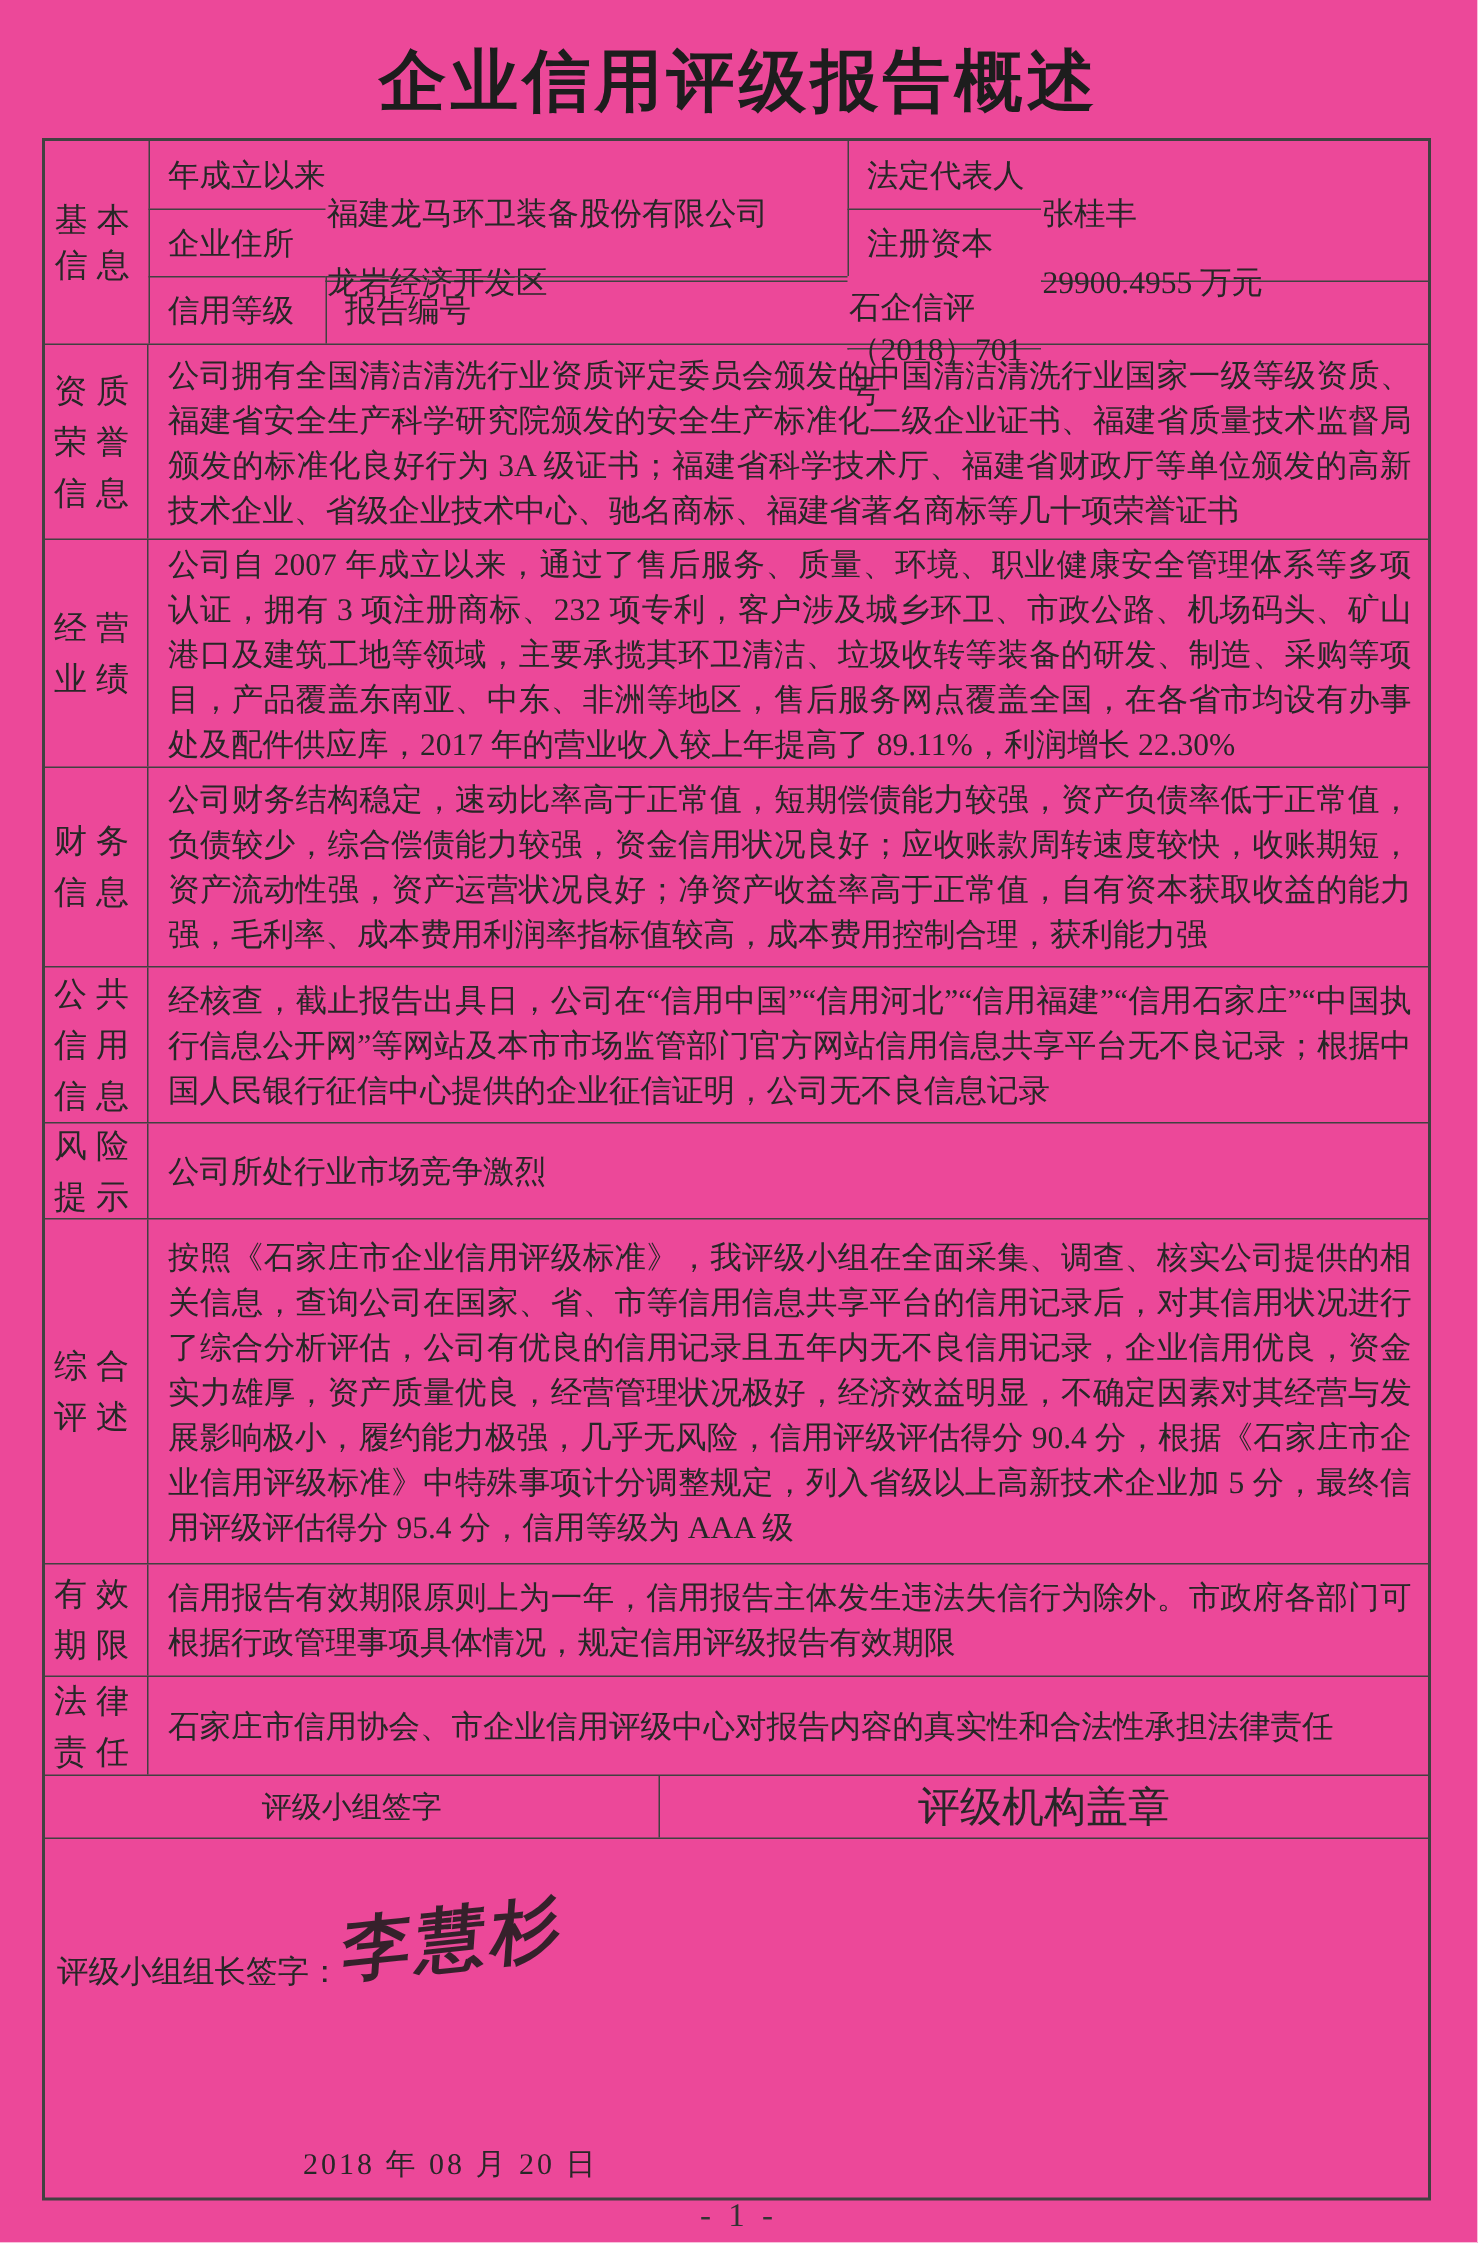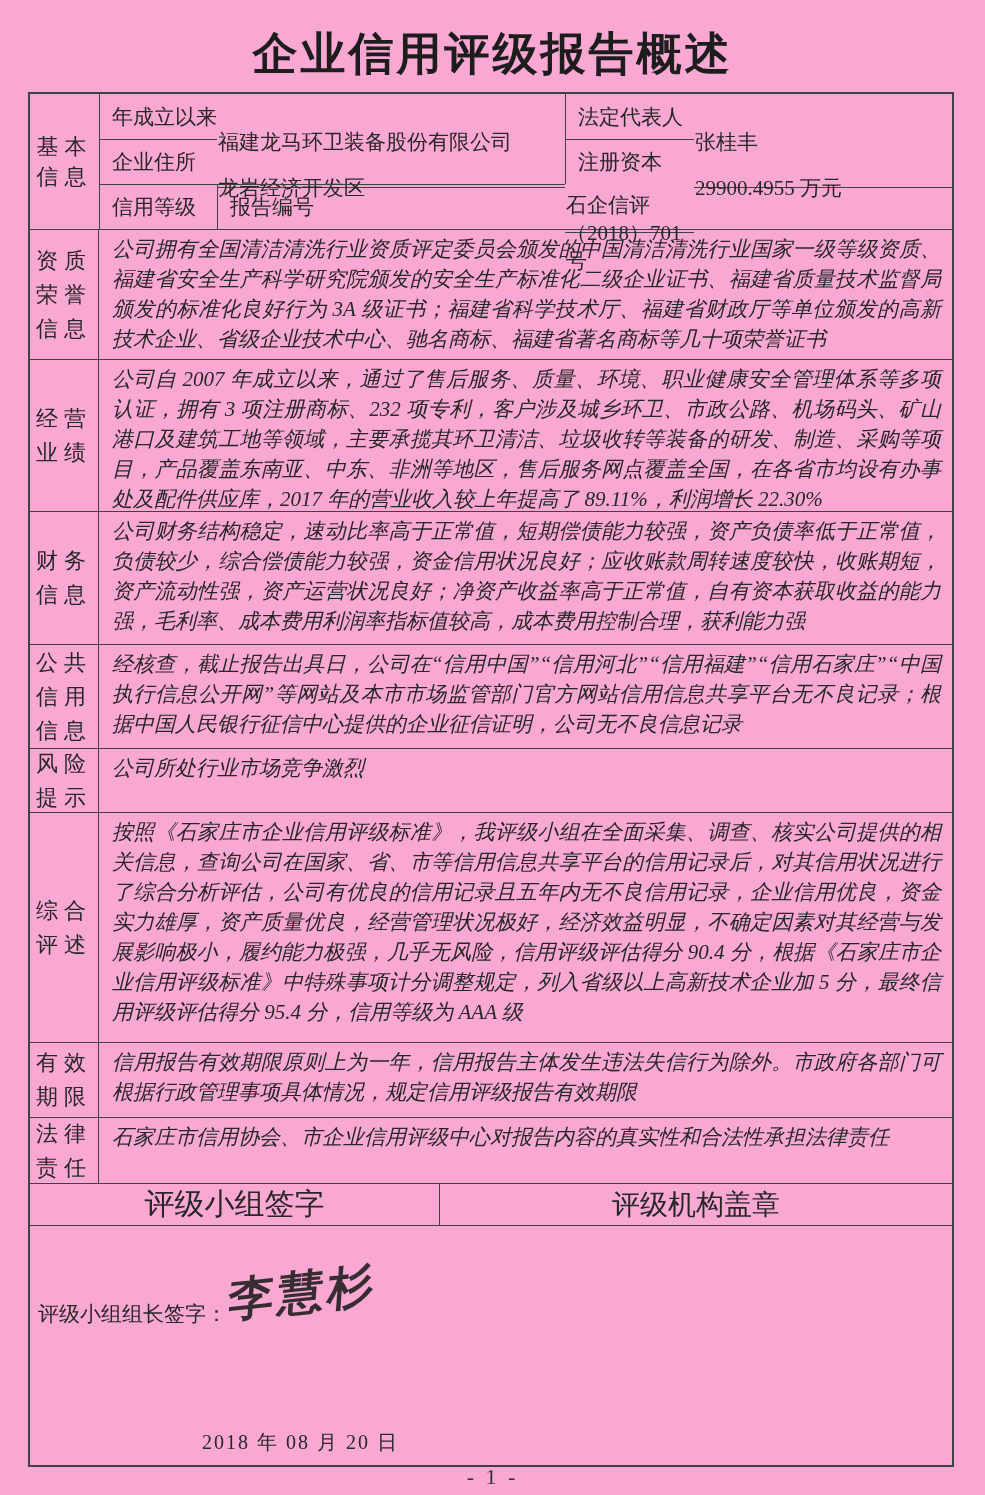--- a/index.html
+++ b/index.html
@@ -1,41 +1,41 @@
 <!DOCTYPE html>
 <html><head>
 <meta charset="utf-8">
 <style>
   html,body{margin:0;padding:0;background:#ffffff;}
-  .page{position:relative;width:985px;height:1495px;background:#f9a8d4;overflow:hidden;
+  .page{position:relative;width:985px;height:1495px;background:#ec4899;overflow:hidden;
         font-family:"Liberation Serif","DejaVu Serif",serif;color:#272727;}
   .doc-title{position:absolute;top:24px;left:0;width:100%;text-align:center;
              font-size:45px;font-weight:bold;letter-spacing:3px;color:#1d1d1d;}
   .tbl{position:absolute;left:28px;top:92px;width:926px;border:2px solid #414141;box-sizing:border-box;}
   
   .basic{display:grid;grid-template-columns:69px 118px 348px 129px 1fr;grid-template-rows:45px 45px 45px;}
   .cell{box-sizing:border-box;display:flex;align-items:center;font-size:21px;}
   .bl{border-left:1.5px solid #414141;}
   .bt{border-top:1.5px solid #414141;}
   .rowlabel{grid-row:1/4;justify-content:center;text-align:center;white-space:pre-line;
             letter-spacing:6px;line-height:30px;font-size:22px;}
   .fld{padding-left:12px;}
   .val{margin-top:48px;}
   
   .sec{display:flex;border-top:1.5px solid #414141;box-sizing:border-box;}
   .sec-label{width:69px;flex:0 0 69px;border-right:1.5px solid #414141;box-sizing:border-box;
              display:flex;align-items:center;justify-content:center;text-align:center;
              white-space:pre-line;letter-spacing:6px;line-height:34px;font-size:22px;}
-  .sec-content{flex:1;display:flex;align-items:flex-start;padding:4px 11px 4px 13px;box-sizing:border-box;overflow:hidden;font-style:italic;}
+  .sec-content{flex:1;display:flex;align-items:center;padding:4px 11px 4px 13px;box-sizing:border-box;overflow:hidden;}
   .sec-content p{margin:0;width:100%;font-size:21px;line-height:30px;text-align:justify;}
   .h-s0{height:130px}.h-s1{height:152px}.h-s2{height:133px}.h-s3{height:104px}
   .h-s4{height:64px}.h-s5{height:230px}.h-s6{height:75px}.h-s7{height:66px}
   
   .sig-head{display:flex;border-top:1.5px solid #414141;height:42px;box-sizing:border-box;}
-  .sig-head .cell-l{width:409px;flex:0 0 409px;display:flex;align-items:center;justify-content:center;font-size:30px;box-sizing:border-box;}
+  .sig-head .cell-l{width:409px;flex:0 0 409px;display:flex;align-items:center;justify-content:center;font-size:20px;box-sizing:border-box;}
   .sig-head .cell-r{flex:1;border-left:1.5px solid #414141;display:flex;align-items:center;justify-content:center;font-size:28px;box-sizing:border-box;}
   .sig-body{display:flex;border-top:1.5px solid #414141;height:240px;box-sizing:border-box;flex-direction:column;}
   .sig-left{width:409px;flex:0 0 409px;position:relative;box-sizing:border-box;}
   .sig-right{flex:1;border-left:1.5px solid #414141;position:relative;box-sizing:border-box;}
   .leader-label{position:absolute;left:8px;top:74px;font-size:21px;}
   .sig-script{position:absolute;left:198px;top:36px;font-size:46px;font-weight:bold;color:#1c1c1c;
               transform:rotate(-6deg) skewX(-10deg);letter-spacing:4px;opacity:.88;}
   .date{position:absolute;font-size:20px;letter-spacing:2px;white-space:nowrap;}
   .date-left{left:172px;top:203px;}
   .date-right{left:258px;top:205px;}

